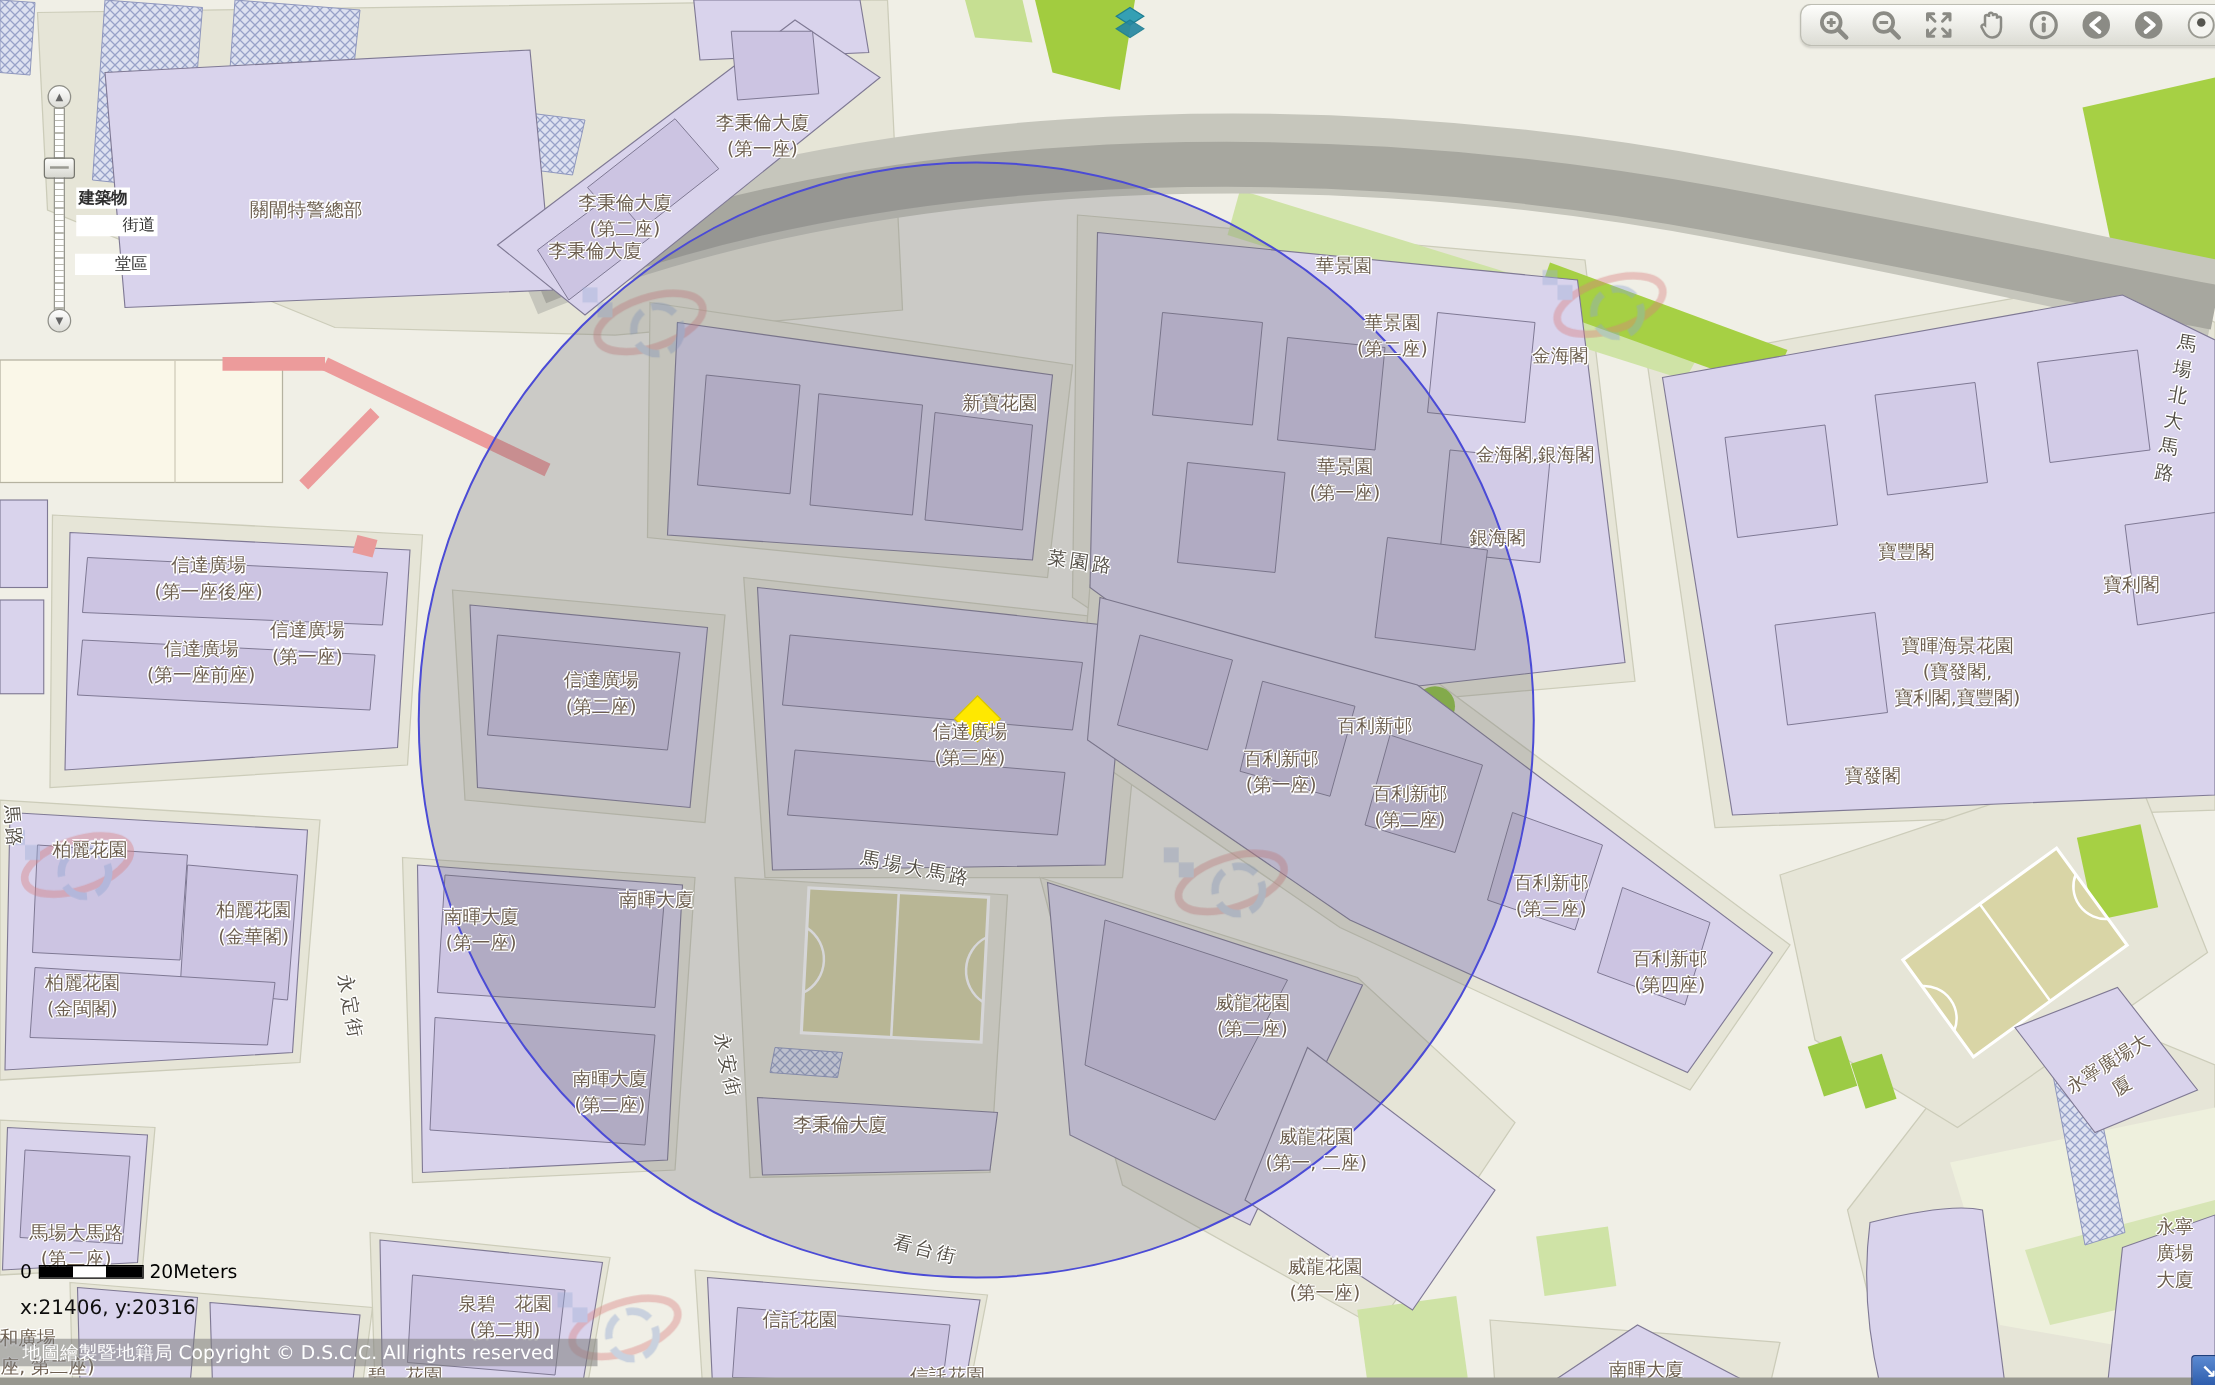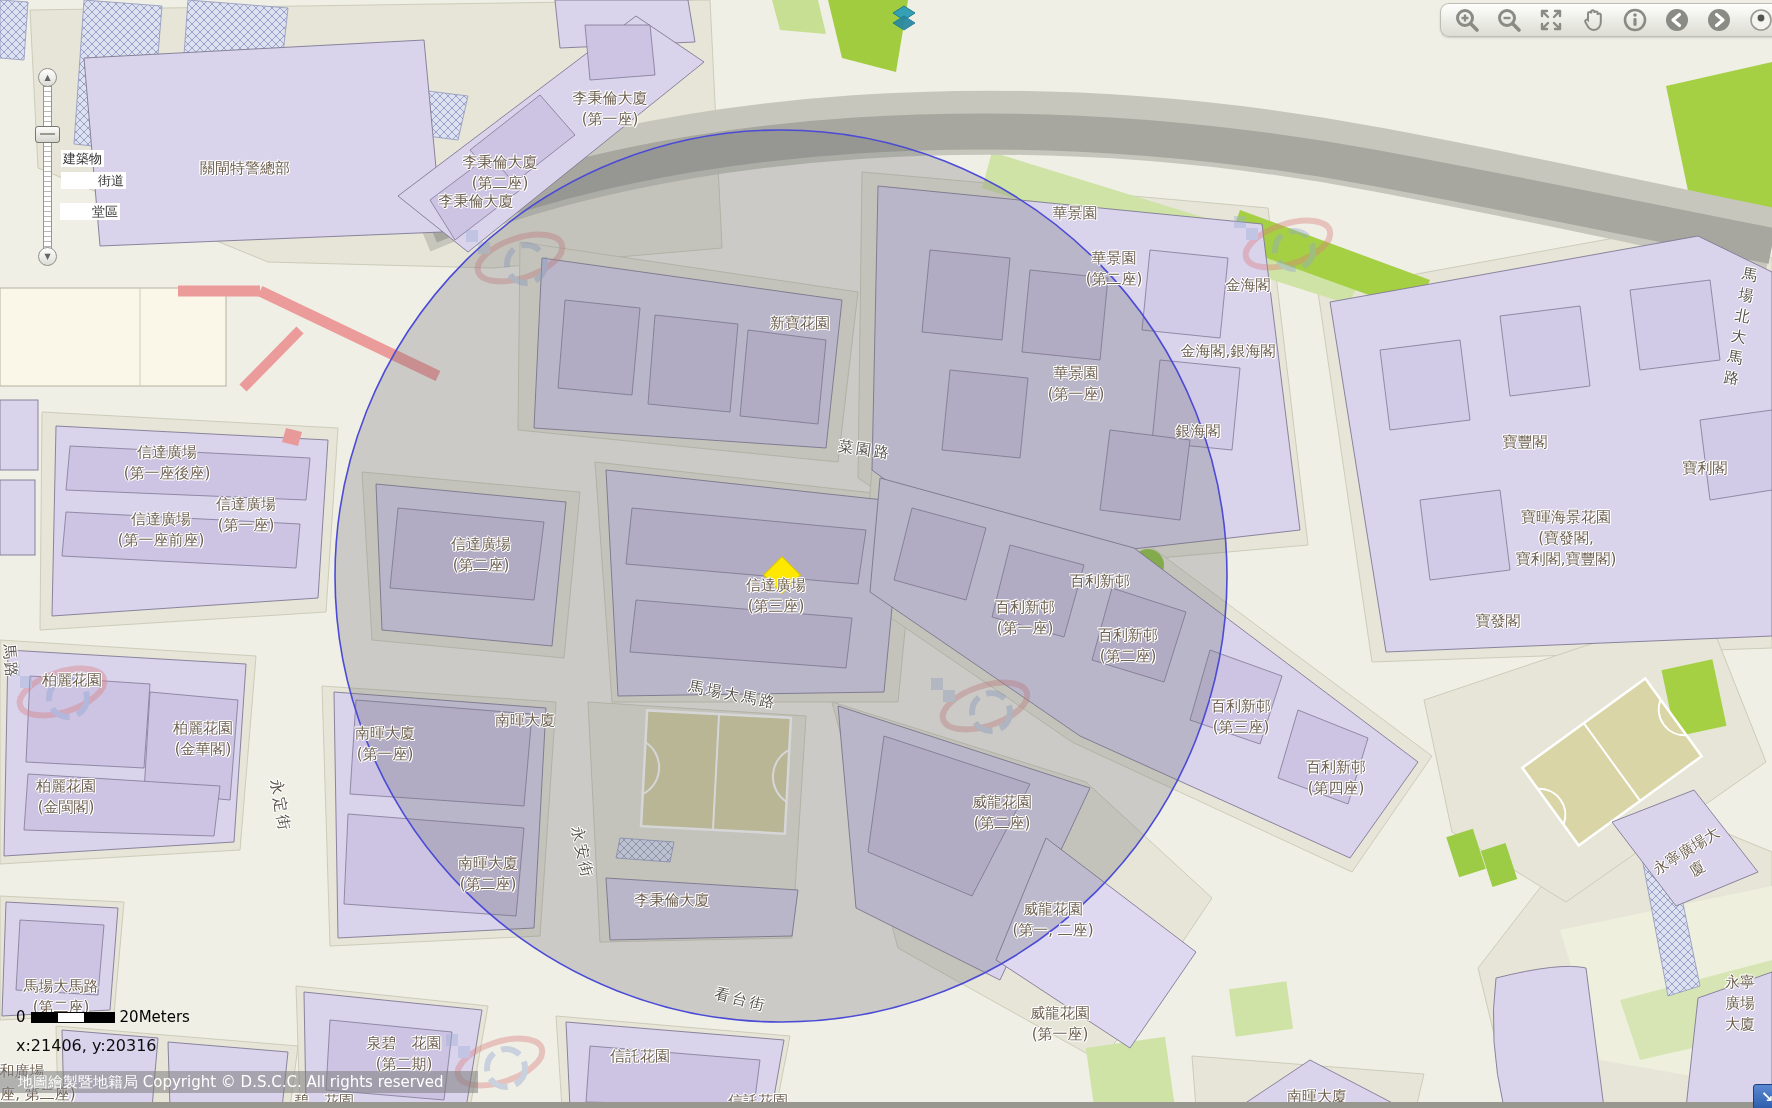--- a/index.html
+++ b/index.html
@@ -251,21 +251,21 @@
       <div class="lbl" style="left: 610px; top: 109px;">李秉倫大廈
 (第一座)</div>
       <div class="lbl" style="left: 500px; top: 173px;">李秉倫大廈
 (第二座)</div>
       <div class="lbl" style="left: 476px; top: 201px;">李秉倫大廈</div>
       <div class="lbl" style="left: 800px; top: 323px;">新寶花園</div>
       <div class="lbl" style="left: 1075px; top: 213px;">華景園</div>
       <div class="lbl" style="left: 1114px; top: 269px;">華景園
 (第二座)</div>
       <div class="lbl" style="left: 1248px; top: 285px;">金海閣</div>
-      <div class="lbl" style="left: 1228px; top: 351px;">金海閣,銀海閣</div>
+      <div class="lbl" style="left: 1228px; top: 364px;">金海閣,銀海閣</div>
       <div class="lbl" style="left: 1076px; top: 384px;">華景園
 (第一座)</div>
       <div class="lbl" style="left: 1198px; top: 431px;">銀海閣</div>
       <div class="lbl" style="left: 1525px; top: 442px;">寶豐閣</div>
       <div class="lbl" style="left: 1705px; top: 468px;">寶利閣</div>
       <div class="lbl" style="left: 1566px; top: 538px;">寶暉海景花園
 (寶發閣,
 寶利閣,寶豐閣)</div>
       <div class="lbl" style="left: 1498px; top: 621px;">寶發閣</div>
       <div class="lbl" style="left: 167px; top: 463px;">信達廣場
@@ -388,21 +388,21 @@
     </div>
   </div>
 
   <div id="zoom-slider">
     <div class="slider-end" style="top:0;">▲</div>
     <div id="slider-track"></div>
     <div id="slider-handle"></div>
     <div class="slider-end" style="top:179px;">▼</div>
   </div>
 
-  <div class="chip" style="left:61px;top:150px;">建築物</div>
+  <div class="chip" style="left:61px;top:150px;font-weight:bold;">建築物</div>
   <div class="chip" style="left:61px;top:172px;padding-left:37px;">街道</div>
   <div class="chip" style="left:60px;top:203px;padding-left:32px;">堂區</div>
 
   <div id="scale-bar">
     <span>0</span>
     <div id="scale-strip"></div>
     <span>20Meters</span>
   </div>
 
   <div id="coords">x:21406, y:20316</div>

